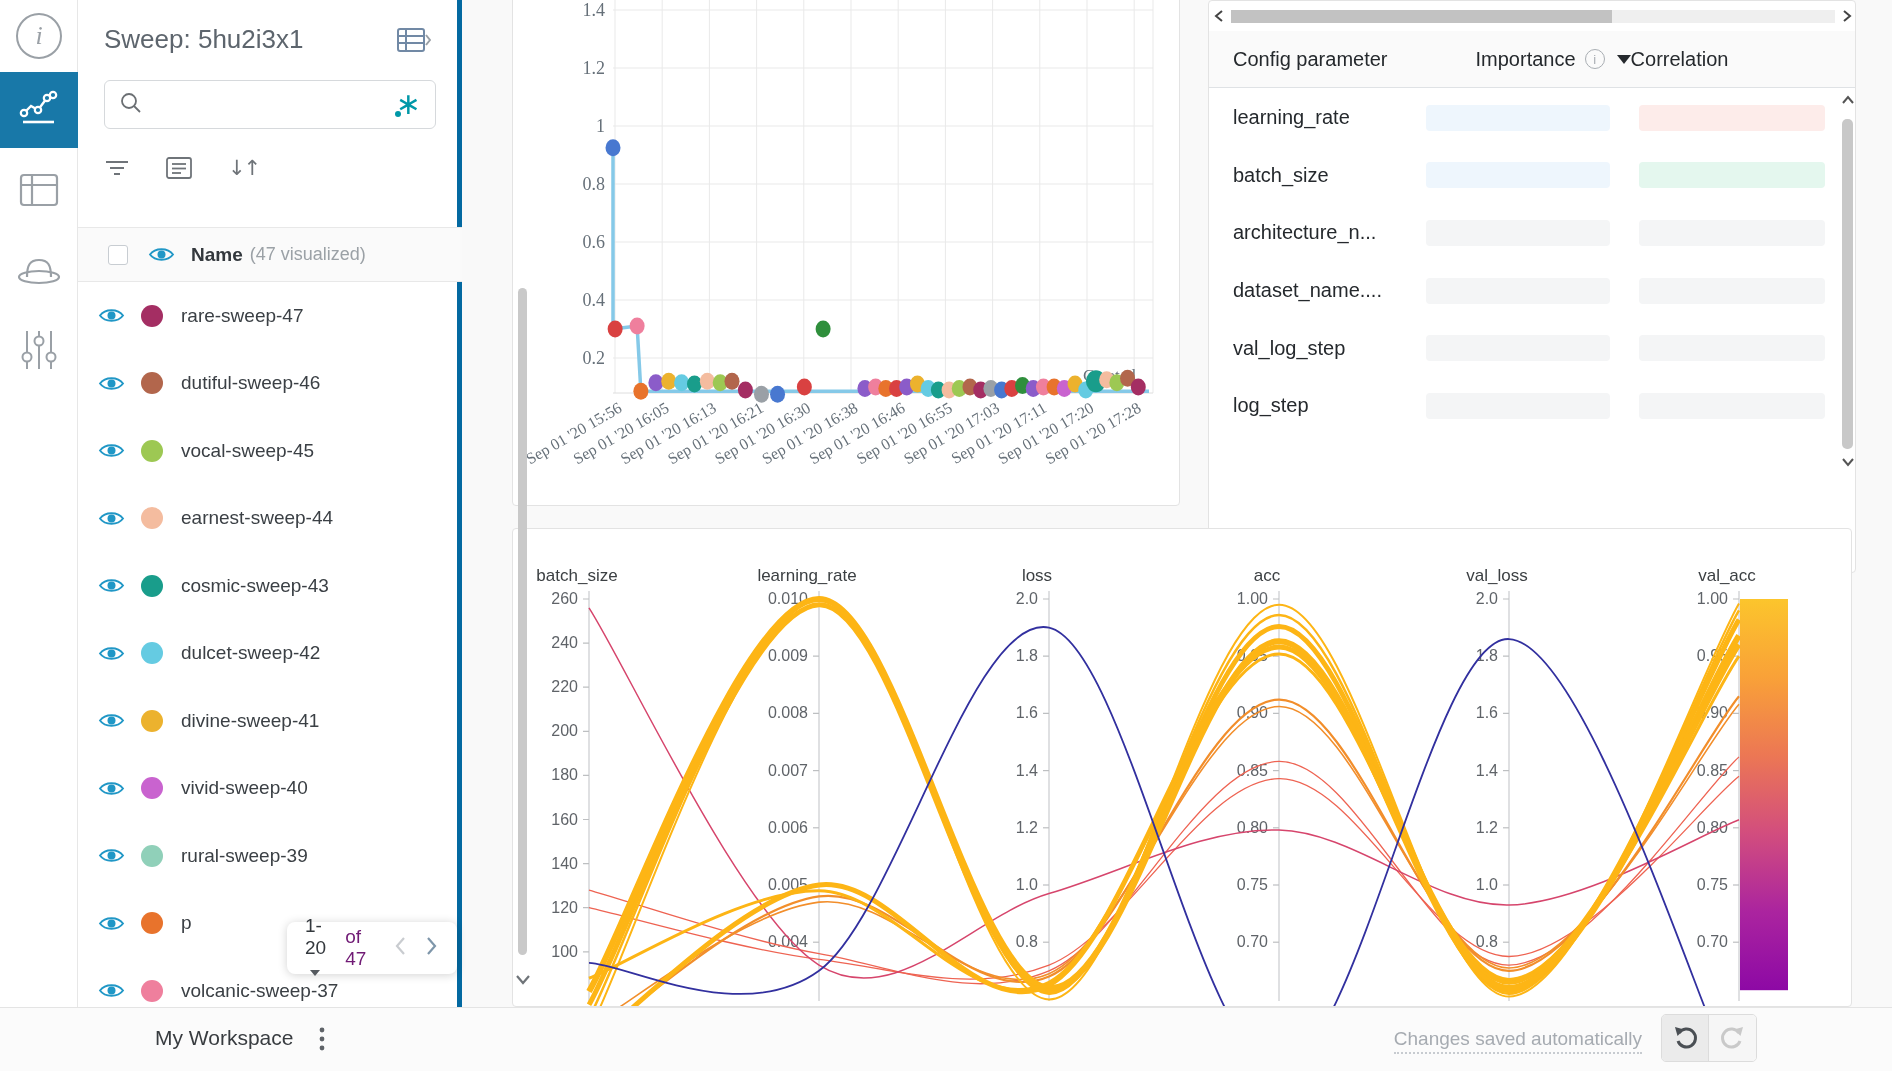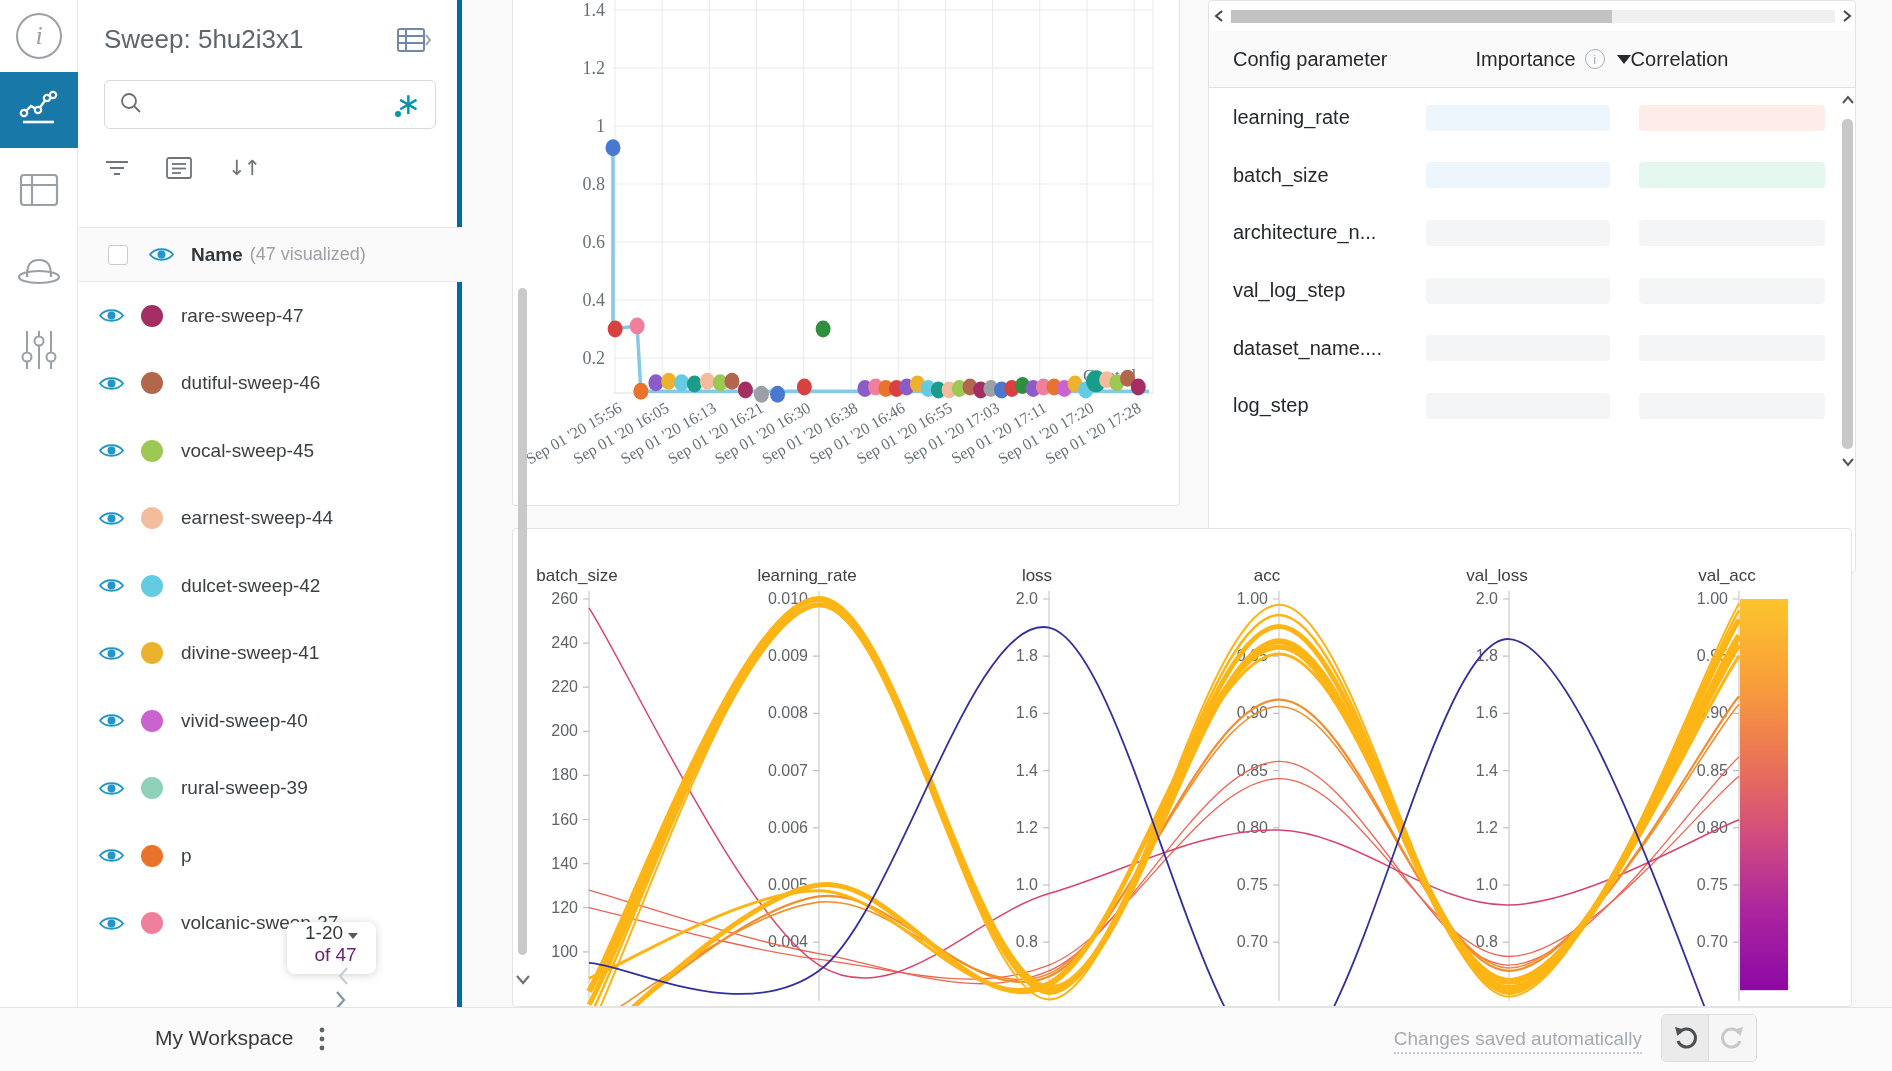--- a/index.html
+++ b/index.html
@@ -45,21 +45,21 @@
   .run-row { height:67.5px; display:flex; align-items:center; cursor:pointer; }
   .run-dot { width:22px; height:22px; border-radius:50%; margin-left:16px; flex:none; }
   .run-name { font-size:19px; color:#3b4045; margin-left:18px; white-space:nowrap; }
   .eye-wrap { margin-left:20px; flex:none; display:flex; }
 
   .list-scrollbar { position:absolute; left:440px; top:288px; width:9px; height:667px;
     background:#c9c9c9; border-radius:5px; cursor:pointer; }
   .list-scroll-chevron { position:absolute; left:436px; top:972px; cursor:pointer; }
 
   .pagination { position:absolute; left:209px; top:922px; height:52px; background:#fff; border-radius:8px;
-    box-shadow:0 1px 10px rgba(0,0,0,.18); display:flex; align-items:center; padding:0 18px; z-index:8;flex-direction:column; }
+    box-shadow:0 1px 10px rgba(0,0,0,.18); display:flex; align-items:center; padding:0 18px; z-index:8; }
   .pag-range { font-size:19px; color:#33383d; cursor:pointer; }
   .pag-caret { width:0; height:0; border-left:5px solid transparent; border-right:5px solid transparent;
     border-top:6px solid #555a5f; margin:3px 0 0 5px; display:inline-block; }
   .pag-of { font-size:19px; color:#701a75; margin-left:8px; }
   .pag-prev { margin-left:22px; cursor:default; }
   .pag-next { margin-left:18px; cursor:pointer; }
 
   
   .main { position:absolute; left:462px; top:0; width:1430px; height:1007px; background:#f9f9f9; }
   .panel { position:absolute; background:#fff; border:1px solid #e3e3e3; border-radius:4px; }
@@ -248,20 +248,30 @@
         </div>
         <div class="run-row">
           <span class="eye-wrap">
       <svg width="27" height="19" viewBox="0 0 27 19">
         <path d="M2 9.5 C7 2.5, 20 2.5, 25 9.5 C20 16.5, 7 16.5, 2 9.5 Z" fill="none" stroke="#2097c6" stroke-width="1.9"></path>
         <circle cx="13.5" cy="9.5" r="4" fill="#2097c6"></circle>
             </svg>
           </span>
      <span class="run-dot" style="background:#f4bc9f"></span>
      <span class="run-name">earnest-sweep-44</span>
+        </div>
+        <div class="run-row">
+          <span class="eye-wrap">
+      <svg width="27" height="19" viewBox="0 0 27 19">
+        <path d="M2 9.5 C7 2.5, 20 2.5, 25 9.5 C20 16.5, 7 16.5, 2 9.5 Z" fill="none" stroke="#2097c6" stroke-width="1.9"></path>
+        <circle cx="13.5" cy="9.5" r="4" fill="#2097c6"></circle>
+            </svg>
+          </span>
+     <span class="run-dot" style="background:#199d8b"></span>
+     <span class="run-name">cosmic-sweep-43</span>
         </div>
         <div class="run-row">
           <span class="eye-wrap">
       <svg width="27" height="19" viewBox="0 0 27 19">
         <path d="M2 9.5 C7 2.5, 20 2.5, 25 9.5 C20 16.5, 7 16.5, 2 9.5 Z" fill="none" stroke="#2097c6" stroke-width="1.9"></path>
         <circle cx="13.5" cy="9.5" r="4" fill="#2097c6"></circle>
             </svg>
           </span>
      <span class="run-dot" style="background:#65cbe2"></span>
      <span class="run-name">dulcet-sweep-42</span>
@@ -469,28 +479,28 @@
        <span class="bar-fill" style="width:52%;background:#2dbd78"></span></span>
           </div>
           <div class="imp-row">
             <span class="imp-param">architecture_n...</span>
      <span class="bar-track" style="left:217px;width:184px;background:#f4f5f6">
        <span class="bar-fill" style="width:0%;background:#3a8ede"></span></span>
      <span class="bar-track" style="left:430px;width:186px;background:#f4f5f6">
        <span class="bar-fill" style="width:0%;background:transparent"></span></span>
           </div>
           <div class="imp-row">
-            <span class="imp-param">val_log_step</span>
+            <span class="imp-param">dataset_name....</span>
      <span class="bar-track" style="left:217px;width:184px;background:#f4f5f6">
        <span class="bar-fill" style="width:0%;background:#3a8ede"></span></span>
      <span class="bar-track" style="left:430px;width:186px;background:#f4f5f6">
        <span class="bar-fill" style="width:0%;background:transparent"></span></span>
           </div>
           <div class="imp-row">
-            <span class="imp-param">dataset_name....</span>
+            <span class="imp-param">val_log_step</span>
      <span class="bar-track" style="left:217px;width:184px;background:#f4f5f6">
        <span class="bar-fill" style="width:0%;background:#3a8ede"></span></span>
      <span class="bar-track" style="left:430px;width:186px;background:#f4f5f6">
        <span class="bar-fill" style="width:0%;background:transparent"></span></span>
           </div>
           <div class="imp-row">
             <span class="imp-param">log_step</span>
      <span class="bar-track" style="left:217px;width:184px;background:#f4f5f6">
        <span class="bar-fill" style="width:0%;background:#3a8ede"></span></span>
      <span class="bar-track" style="left:430px;width:186px;background:#f4f5f6">

